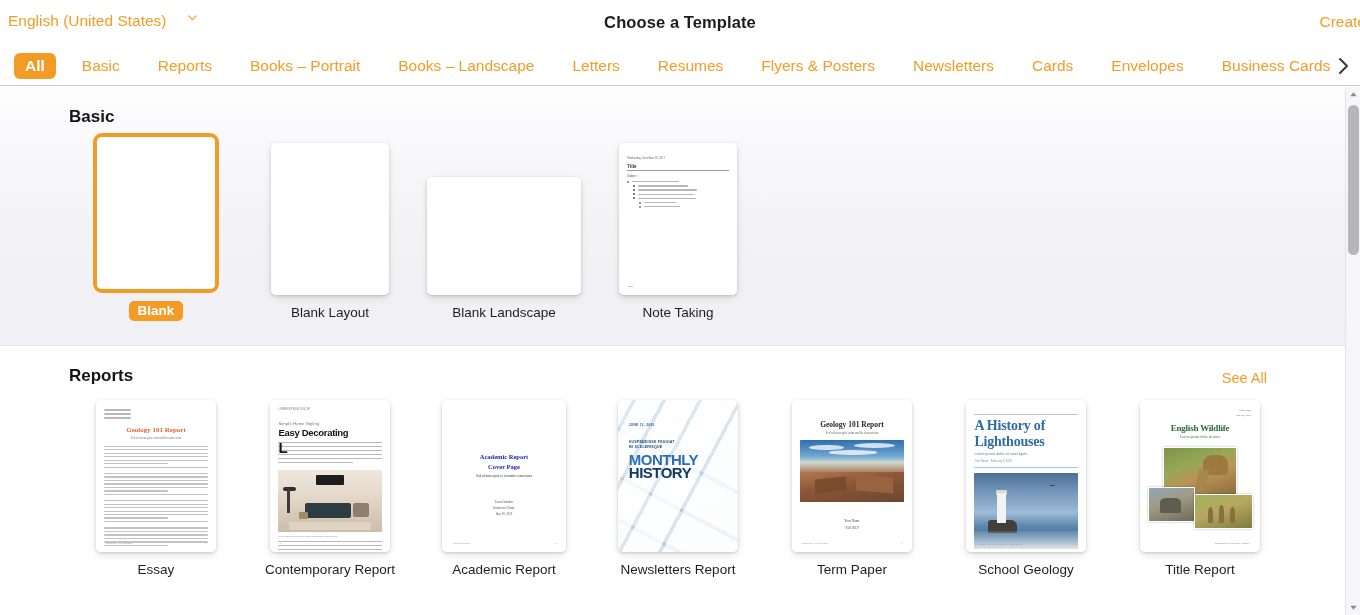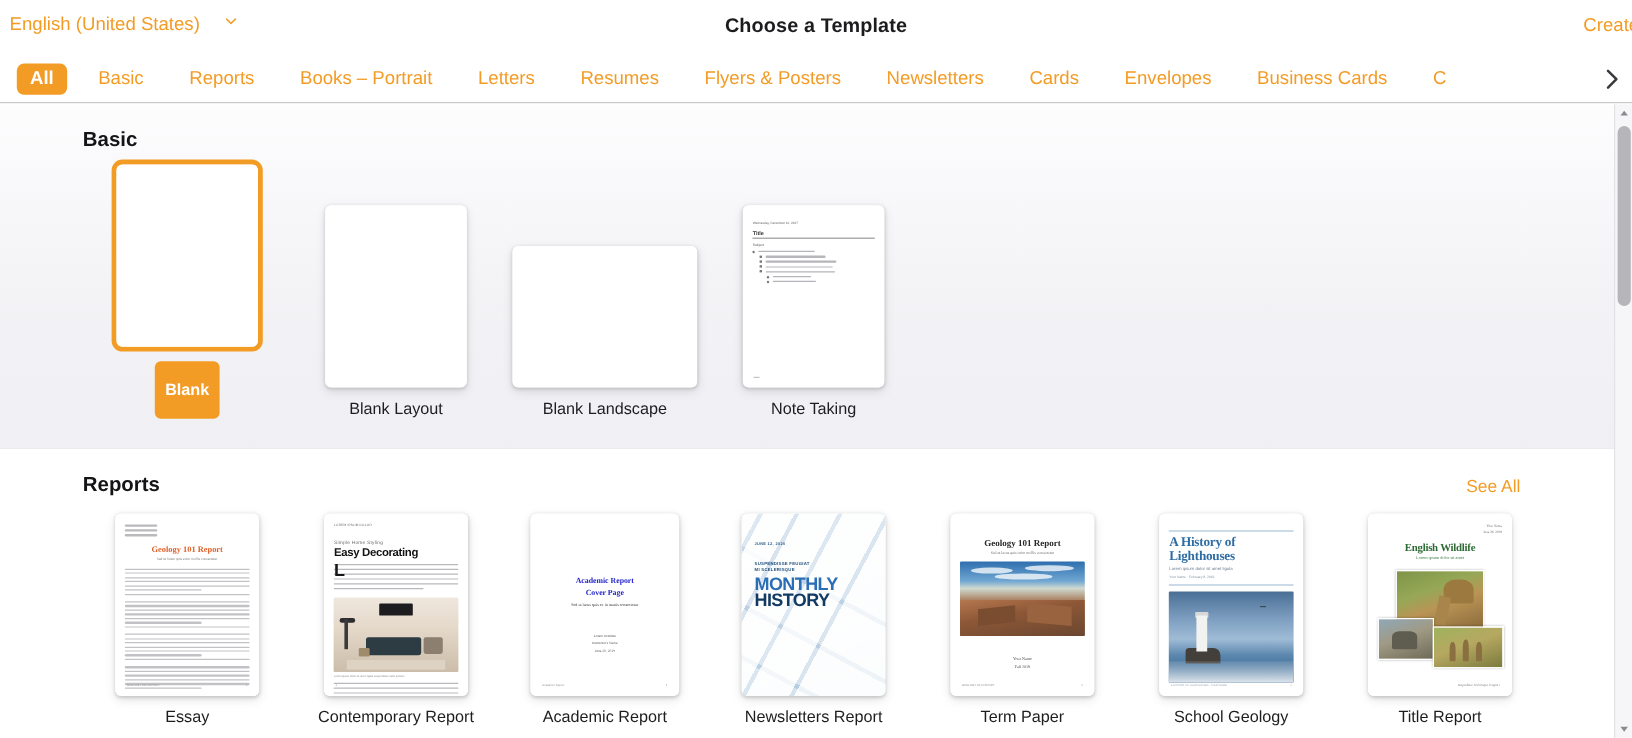--- a/index.html
+++ b/index.html
@@ -133,21 +133,21 @@
     font-size: 13.5px;
     color: #1e1e20;
     text-align: center;
     line-height: 1.2;
   }
   .cell.selected .caption {
     background: #F39C25;
     color: #ffffff;
     font-weight: bold;
     border-radius: 5px;
-    padding: 16px 9px;
+    padding: 2px 9px;
     margin-top: 8px;
   }
 
   
   .doc { width: 100%; height: 100%; position: relative; background:#fff; }
   .pad { position: absolute; left: 7%; right: 7%; }
   .ln { background: #b9b9bd; height: 1.4px; margin-bottom: 2.6px; border-radius: 1px; }
   .para { margin-bottom: 5px; }
   .para .ln { height: 1.3px; margin-bottom: 2.2px; background:#c2c2c6; }
 
@@ -199,21 +199,21 @@
   .tp-t { text-align:center; color:#27272b; font-family:"Liberation Serif", serif; font-weight:bold; font-size:7.5px;}
   .tp-s { text-align:center; color:#666; font-family:"Liberation Serif", serif; font-size:3.2px; margin-top:2px;}
   .tp-photo { height:62px; margin:5px 0; border-radius:1px; overflow:hidden; position:relative;
     background: linear-gradient(180deg,#2f6fae 0%, #6fa6d2 26%, #cfd9cf 36%, #a4704c 55%, #8a5436 78%, #6e4a2e 100%);
   }
   .tp-cloud { position:absolute; background:rgba(255,255,255,.75); border-radius:50%;}
   .tp-byl { text-align:center; color:#4a4a4e; font-family:"Liberation Serif", serif; font-size:3.4px; line-height:2.1;}
 
   
   .sr-rule { height:1px; background:#aac4da; margin:3px 0; }
-  .sr-t { color:#2E6DA4; font-family:"Liberation Serif", serif; font-weight:bold; font-size:11px; letter-spacing:-.2px;}
+  .sr-t { color:#2E6DA4; font-family:"Liberation Serif", serif; font-weight:bold; font-size:14px; letter-spacing:-.2px;}
   .sr-s { color:#6c7f90; font-size:3.6px; margin-top:2.5px;}
   .sr-m { color:#8a97a3; font-size:2.8px; margin-top:3px;}
   .sr-photo { height:76px; margin-top:5px; border-radius:1px; overflow:hidden; position:relative;
     background: linear-gradient(180deg,#4a6f96 0%, #7d9ec0 30%, #9fbcd6 52%, #5b86ad 70%, #2f5e8c 100%);
   }
   .sr-house { position:absolute; left:22%; top:26%; width:9%; height:40%; background:#f2f2f0; border-radius:1px 1px 0 0;}
   .sr-houseTop { position:absolute; left:21%; top:22%; width:11%; height:6%; background:#d8d8d6; border-radius:1px;}
   .sr-rock { position:absolute; left:13%; bottom:22%; width:28%; height:16%; background:#43403c; border-radius:3px 6px 0 0;}
   .sr-foam { position:absolute; bottom:0; left:0; right:0; height:24%; background:linear-gradient(180deg,rgba(255,255,255,.1),rgba(255,255,255,.85));}
 
@@ -253,20 +253,21 @@
   </div>
   <div class="win-title">Choose a Template</div>
   <div class="create-btn">Create</div>
 </div>
 
 <div class="tabbar" id="tabbar">
   <div class="tab active">All</div>
     <div class="tab">Basic</div>
     <div class="tab">Reports</div>
     <div class="tab">Books – Portrait</div>
+    <div class="tab">Books – Landscape</div>
     <div class="tab">Letters</div>
     <div class="tab">Resumes</div>
     <div class="tab">Flyers &amp; Posters</div>
     <div class="tab">Newsletters</div>
     <div class="tab">Cards</div>
     <div class="tab">Envelopes</div>
     <div class="tab">Business Cards</div>
     <div class="tab">C</div>
     <svg class="tab-scroll-next" viewBox="0 0 16 22">
     <path d="M4 4 L11 11 L4 18" fill="none" stroke="#3a3a3e" stroke-width="2.1" stroke-linecap="round" stroke-linejoin="round"></path>

